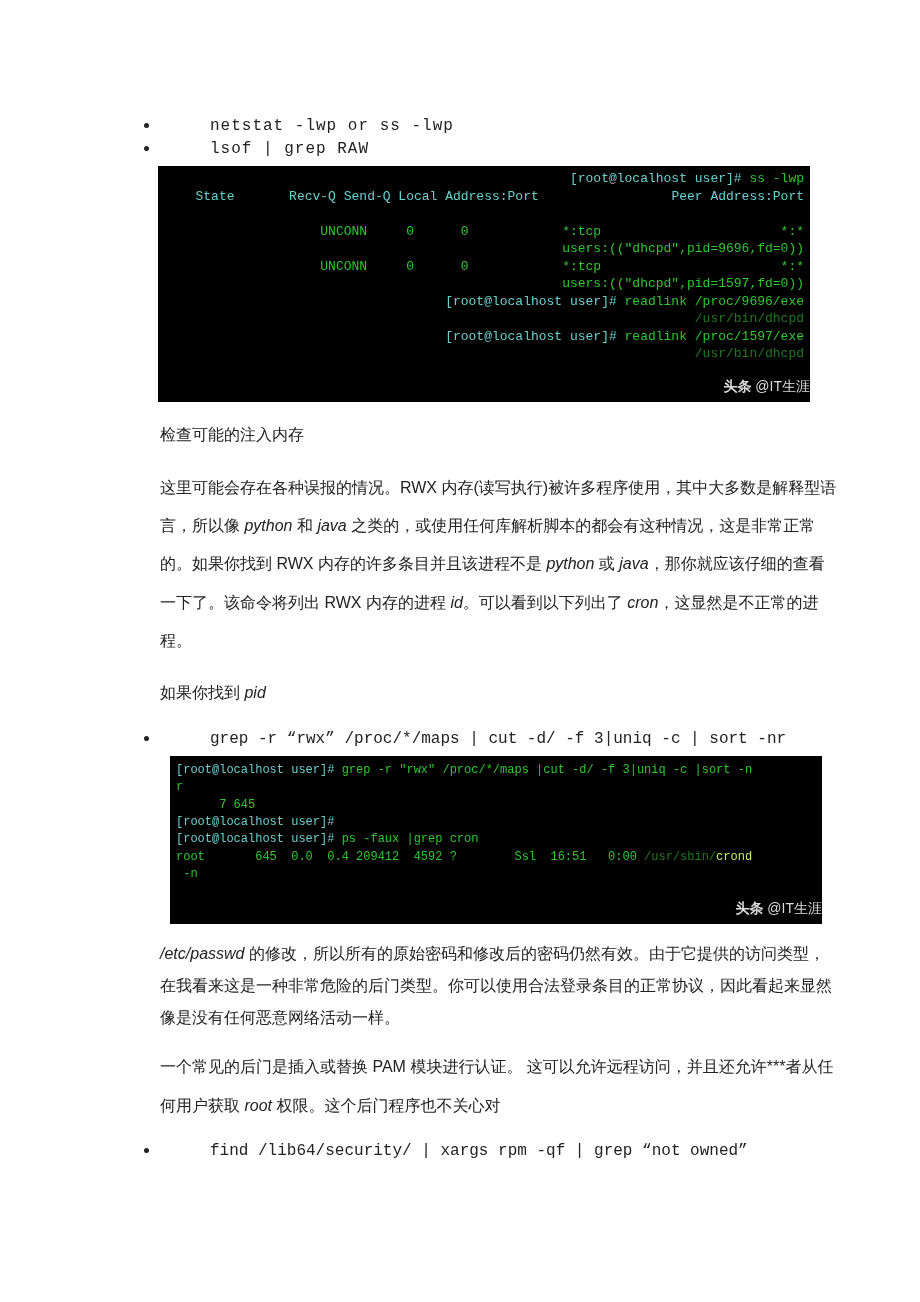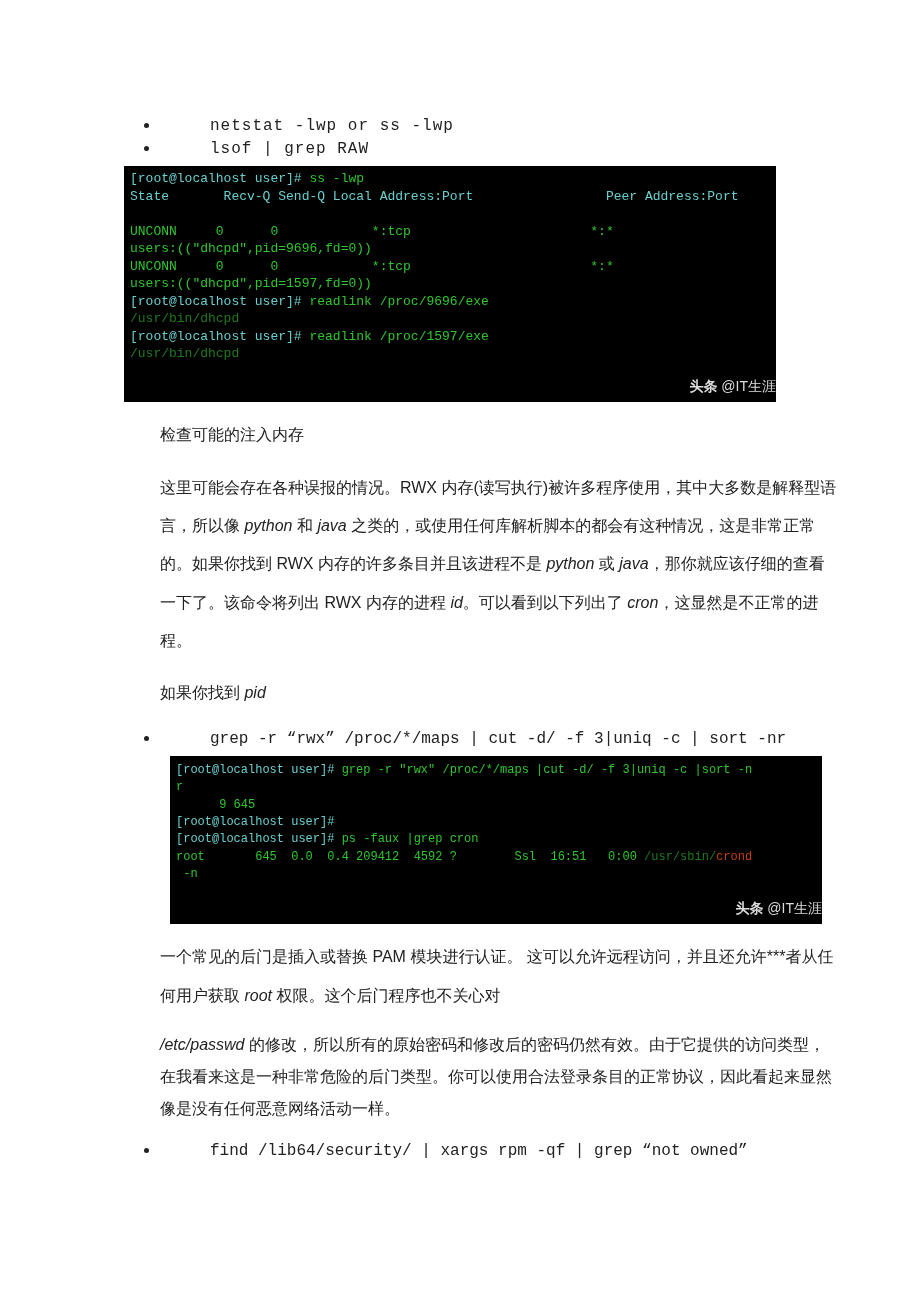--- a/index.html
+++ b/index.html
@@ -22,49 +22,50 @@
   ul.bullets li {
     margin: 4px 0;
   }
   .cmd {
     font-family: "Courier New", monospace;
     letter-spacing: 1px;
     margin-left: 50px;
     white-space: pre;
   }
   .terminal {
-    margin: 8px 0 12px 44px;
+    margin: 8px 0 12px 78px;
     width: 640px;
     background: #000;
     font-family: "Courier New", monospace;
     font-size: 13px;
     line-height: 1.35;
     color: #00c300;
     position: relative;
     padding: 4px 6px;
     white-space: pre;
     overflow: hidden;
+    text-align: right;
   }
   .terminal2 {
     margin: 8px 0 12px 90px;
     width: 640px;
     background: #000;
     font-family: "Courier New", monospace;
     font-size: 12px;
     line-height: 1.45;
     color: #2fc62f;
     position: relative;
     padding: 6px 6px;
     white-space: pre;
     overflow: hidden;
   }
   .tl-cyan { color: #69d0d0; }
   .tl-green { color: #2fc62f; }
   .tl-darkgreen { color: #1f7a1f; }
-  .tl-red { color: #c2410c; }
+  .tl-red { color: #bef264; }
   .wm {
     position: absolute;
     right: 0;
     bottom: 6px;
     color: #ddd;
     font-family: "Microsoft YaHei", sans-serif;
     font-size: 14px;
   }
   .wm b { font-weight: bold; }
   .para {
@@ -106,32 +107,32 @@
   <div class="para">
     <span>如果你找到 </span><span class="italic">pid</span>
   </div>
 
   <ul class="bullets">
     <li><span class="cmd" style="letter-spacing:0;">grep -r “rwx” /proc/*/maps | cut -d/ -f 3|uniq -c | sort -nr</span></li>
   </ul>
 
   <div class="terminal2"><span class="tl-cyan">[root@localhost user]# </span><span class="tl-green">grep -r "rwx" /proc/*/maps |cut -d/ -f 3|uniq -c |sort -n</span>
 <span class="tl-green">r</span>
-<span class="tl-green">      9 645</span>
+<span class="tl-green">      7 645</span>
 <span class="tl-cyan">[root@localhost user]#</span>
 <span class="tl-cyan">[root@localhost user]# </span><span class="tl-green">ps -faux |grep cron</span>
 <span class="tl-green">root       645  0.0  0.4 209412  4592 ?        Ssl  16:51   0:00 </span><span class="tl-darkgreen">/usr/sbin/</span><span class="tl-red">crond</span>
 <span class="tl-green"> -n</span>
     <div class="wm"><b>头条</b><span> @IT生涯</span></div>
   </div>
 
+  <div class="para tight">
+    <span class="italic">/etc/passwd</span><span> 的修改，所以所有的原始密码和修改后的密码仍然有效。由于它提供的访问类型，在我看来这是一种非常危险的后门类型。你可以使用合法登录条目的正常协议，因此看起来显然像是没有任何恶意网络活动一样。</span>
+  </div>
   <div class="para">
     <span>一个常见的后门是插入或替换 PAM 模块进行认证。 这可以允许远程访问，并且还允许***者从任何用户获取 </span><span class="italic">root</span><span> 权限。这个后门程序也不关心对 </span>
-  </div>
-  <div class="para tight">
-    <span class="italic">/etc/passwd</span><span> 的修改，所以所有的原始密码和修改后的密码仍然有效。由于它提供的访问类型，在我看来这是一种非常危险的后门类型。你可以使用合法登录条目的正常协议，因此看起来显然像是没有任何恶意网络活动一样。</span>
   </div>
 
   <ul class="bullets">
     <li><span class="cmd" style="letter-spacing:0;">find /lib64/security/ | xargs rpm -qf | grep “not owned”</span></li>
   </ul>
 
 </div>
 
 </body></html>

